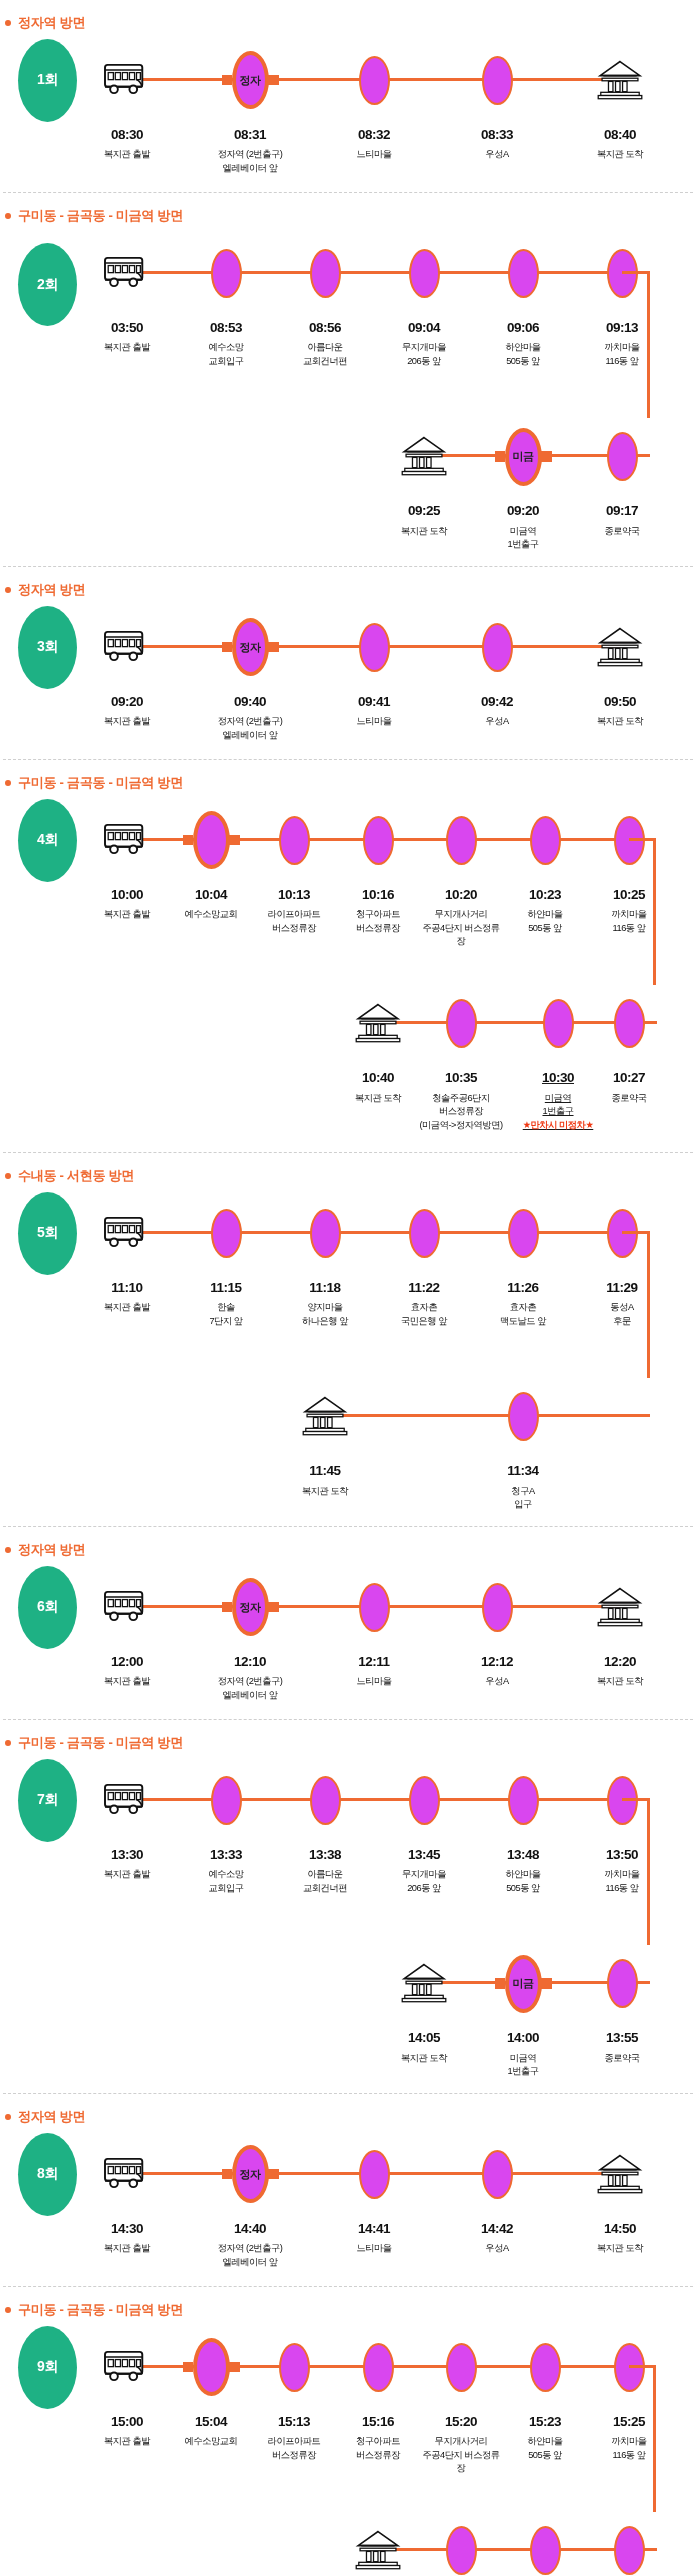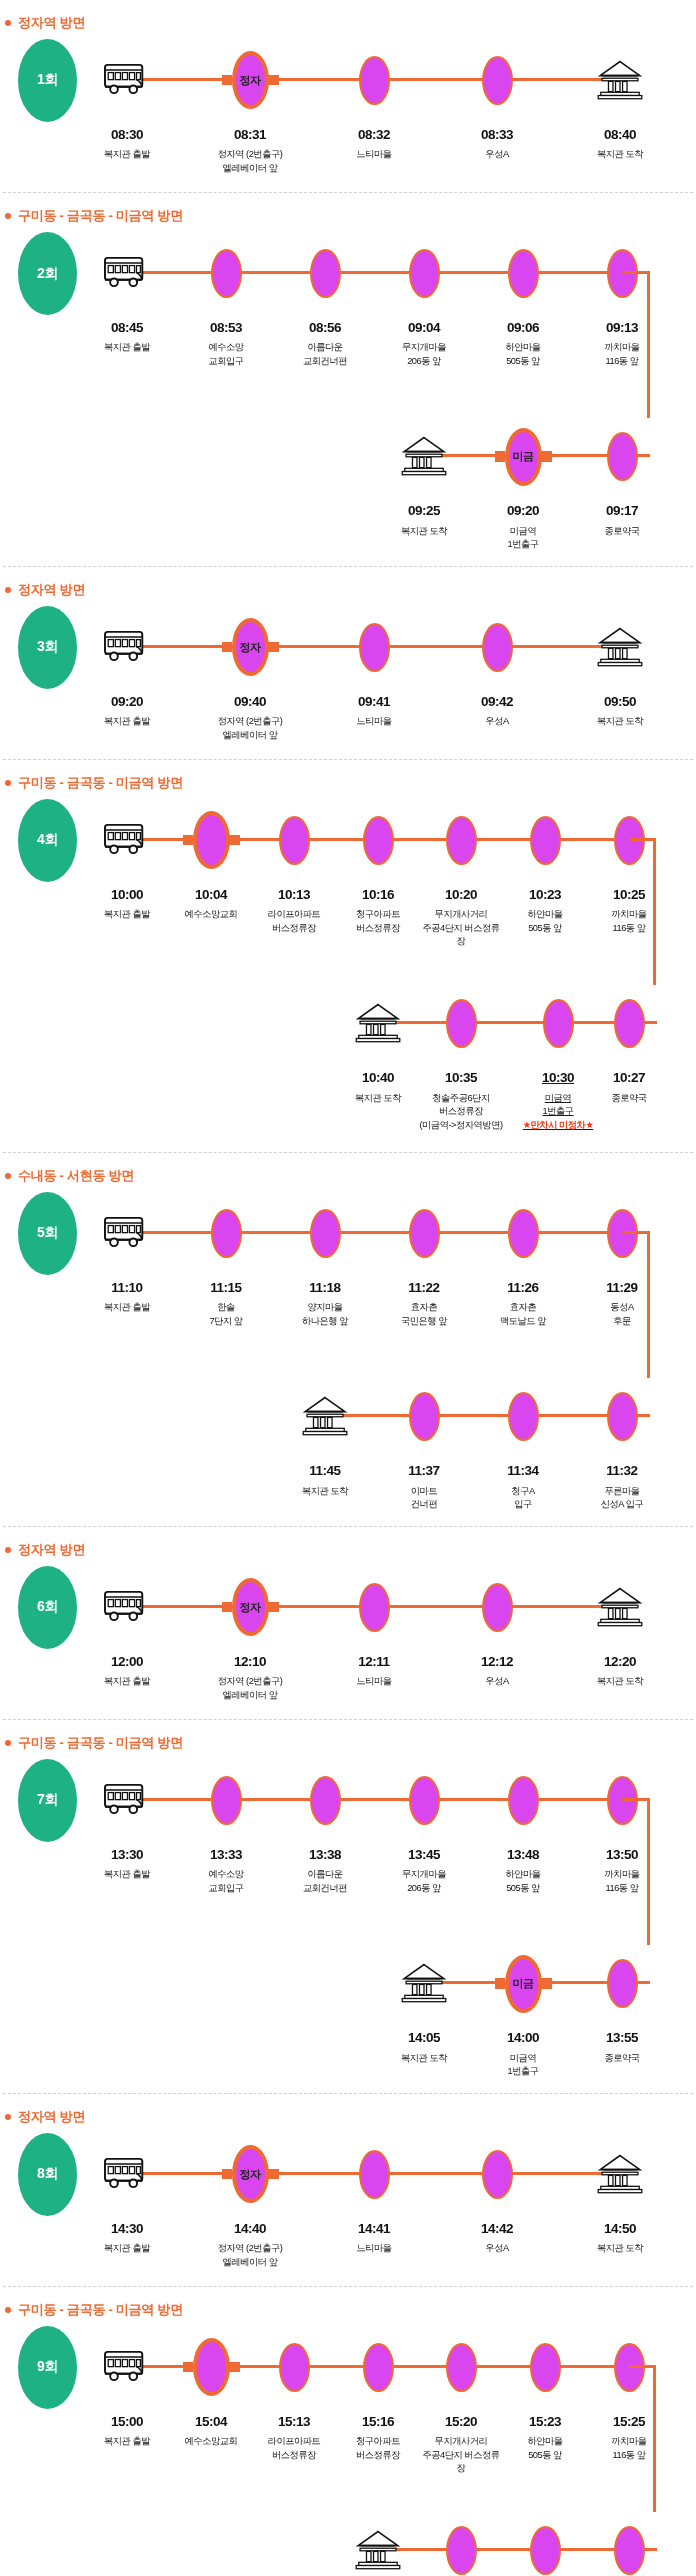--- a/index.html
+++ b/index.html
@@ -230,40 +230,40 @@
         </div>
       </div>
     </div>
     <div class="divider"></div>
     <div class="route">
       <div class="route-head">
         <span class="bullet"></span>
         <span class="head-title">구미동 - 금곡동 - 미금역 방면</span>
       </div>
       <div class="route-body" style="height: 342px;">
-        <div class="badge" style="top: 8px;">2회</div>
+        <div class="badge" style="top: 19px;">2회</div>
         <div class="tl-row" style="left: 0px; top: 7.7px; width: 696px;">
           <div class="tl-line" style="left: 127px; width: 495px; top: 39px;"></div>
           <div class="stop" style="left: 127px;">
             <div class="marker-wrap">
               <span><svg width="49" height="36" viewBox="0 0 76 56" fill="none">
 <rect x="3" y="6" width="58" height="34" rx="4" stroke="#111" stroke-width="3" fill="#fff"></rect>
 <path d="M3 14 H61" stroke="#111" stroke-width="2.5"></path>
 <rect x="8" y="18" width="8" height="11" stroke="#111" stroke-width="2" fill="#fff"></rect>
 <rect x="19" y="18" width="8" height="11" stroke="#111" stroke-width="2" fill="#fff"></rect>
 <rect x="30" y="18" width="8" height="11" stroke="#111" stroke-width="2" fill="#fff"></rect>
 <rect x="41" y="18" width="8" height="11" stroke="#111" stroke-width="2" fill="#fff"></rect>
 <path d="M52 18 L58 18 L58 29 L52 29 Z" stroke="#111" stroke-width="2" fill="#fff"></path>
 <path d="M52 29 Q58 31 61 40" stroke="#111" stroke-width="2.5" fill="none"></path>
 <path d="M3 40 H61" stroke="#111" stroke-width="3"></path>
 <circle cx="17" cy="44" r="6" stroke="#111" stroke-width="3" fill="#fff"></circle>
 <circle cx="47" cy="44" r="6" stroke="#111" stroke-width="3" fill="#fff"></circle>
 </svg></span>
             </div>
-            <div class="time">08:45</div>
+            <div class="time">03:50</div>
             <div class="name">복지관 출발</div>
           </div>
           <div class="stop" style="left: 226px;">
             <div class="marker-wrap">
               <div class="ellipse"></div>
             </div>
             <div class="time">08:53</div>
             <div class="name">예수소망
 교회입구</div>
           </div>
@@ -627,43 +627,27 @@
 <rect x="19" y="35" width="7" height="16" stroke="#111" stroke-width="2" fill="#fff"></rect>
 <rect x="30" y="35" width="7" height="16" stroke="#111" stroke-width="2" fill="#fff"></rect>
 <rect x="41" y="35" width="7" height="16" stroke="#111" stroke-width="2" fill="#fff"></rect>
 <rect x="7" y="52" width="60" height="5" stroke="#111" stroke-width="2" fill="#fff"></rect>
 <rect x="3" y="57" width="68" height="5" stroke="#111" stroke-width="2" fill="#fff"></rect>
 </svg></span>
             </div>
             <div class="time">11:45</div>
             <div class="name">복지관 도착</div>
           </div>
-          <div class="stop" style="left: 424px;">
-            <div class="marker-wrap">
-              <div class="ellipse"></div>
-            </div>
-            <div class="time">11:37</div>
-            <div class="name">이마트
-건너편</div>
-          </div>
           <div class="stop" style="left: 523px;">
             <div class="marker-wrap">
               <div class="ellipse"></div>
             </div>
             <div class="time">11:34</div>
             <div class="name">청구A
 입구</div>
-          </div>
-          <div class="stop" style="left: 622px;">
-            <div class="marker-wrap">
-              <div class="ellipse"></div>
-            </div>
-            <div class="time">11:32</div>
-            <div class="name">푸른마을
-신성A 입구</div>
           </div>
         </div>
       </div>
     </div>
     <div class="divider"></div>
     <div class="route">
       <div class="route-head">
         <span class="bullet"></span>
         <span class="head-title">정자역 방면</span>
       </div>

